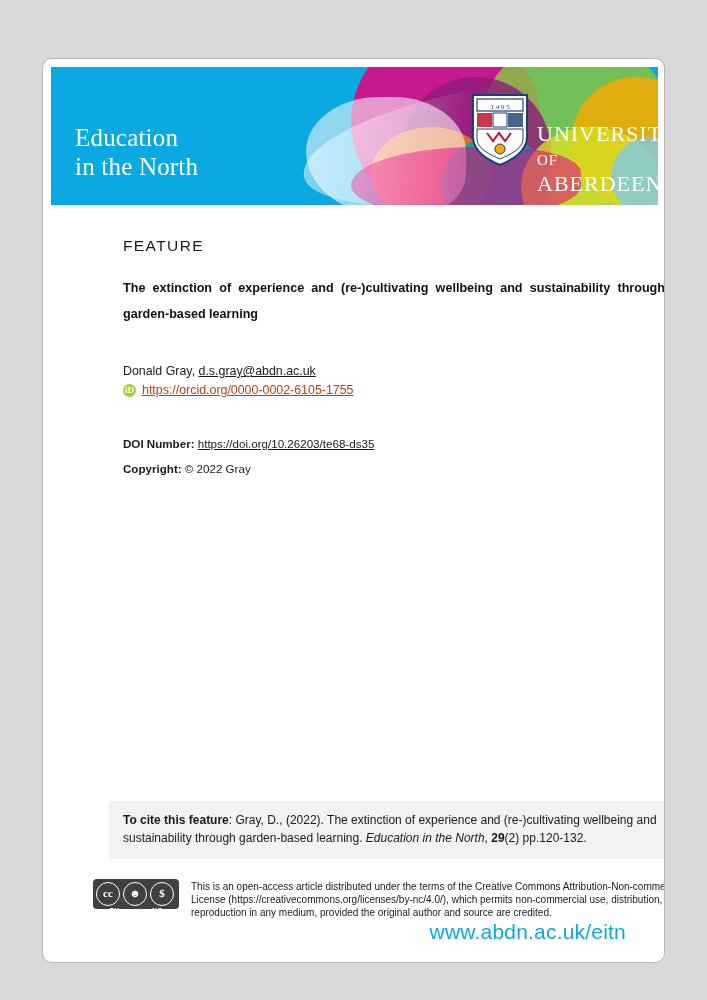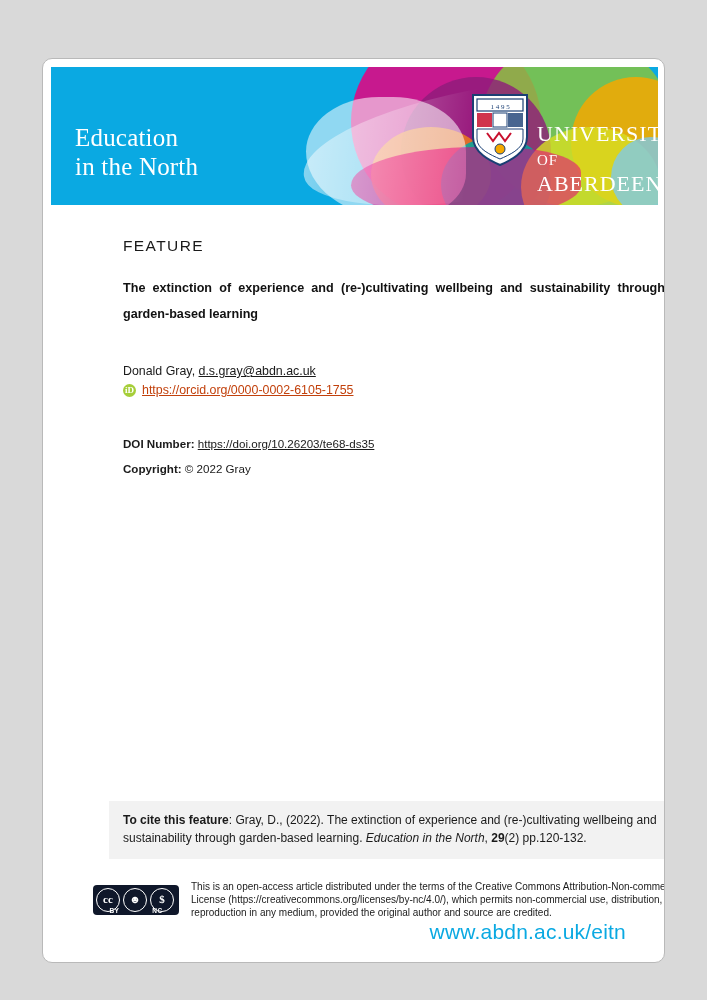--- a/index.html
+++ b/index.html
@@ -182,29 +182,28 @@
     position: absolute;
     left: 50px;
     top: 820px;
     width: 592px;
     display: flex;
     gap: 12px;
     align-items: flex-start;
   }
   .cc-badge {
     width: 86px; height: 30px;
-    background: #0f172a;
+    background: #404040;
     border-radius: 4px;
     display: flex;
     align-items: center;
     flex: none;
     padding: 0 3px;
     box-sizing: border-box;
     gap: 3px;
-    margin-top: 6px;
   }
   .cc-circle {
     width: 22px; height: 22px;
     border-radius: 50%;
     border: 1.6px solid #fff;
     color: #fff;
     font-size: 11px;
     font-weight: bold;
     line-height: 20px;
     text-align: center;

